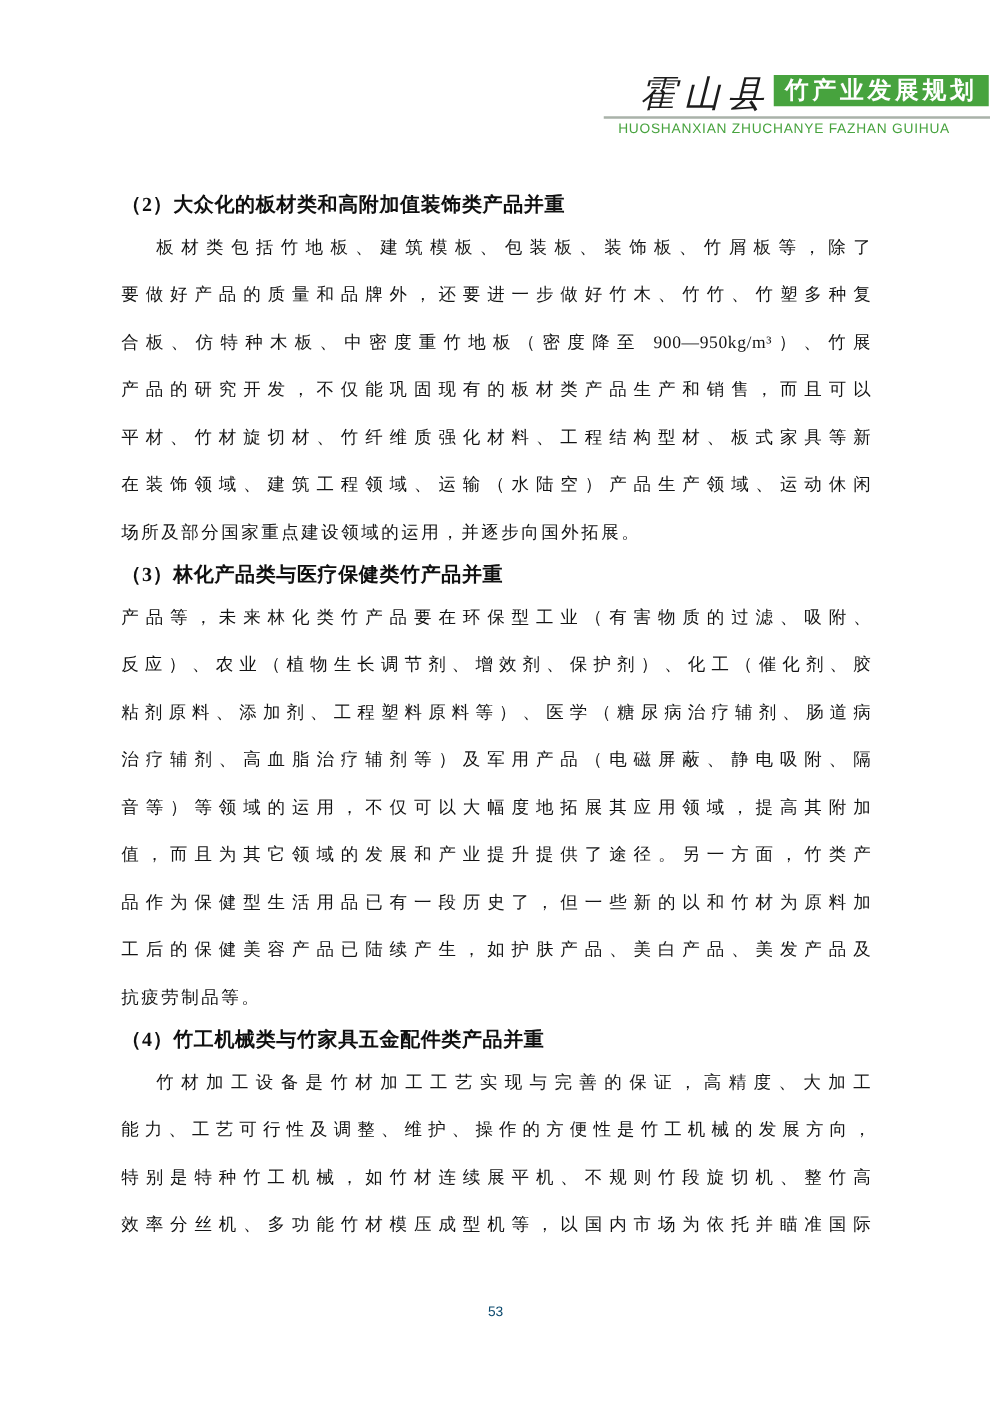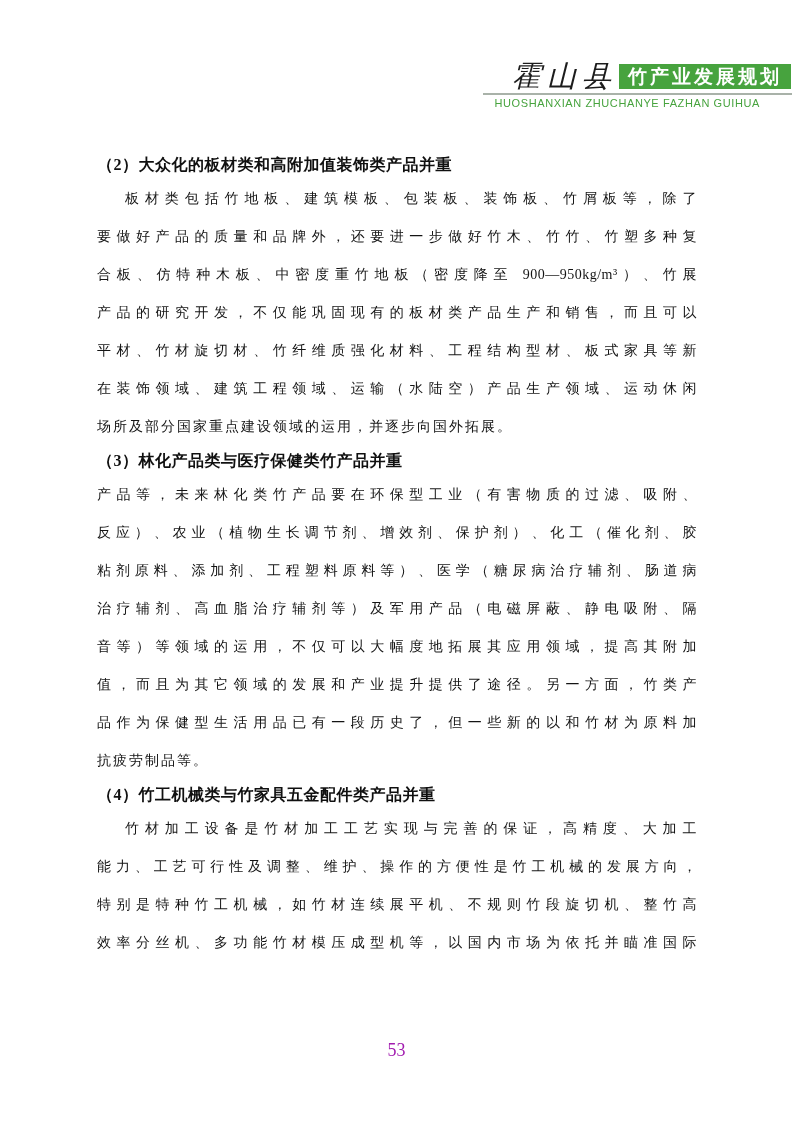--- a/index.html
+++ b/index.html
@@ -18,21 +18,21 @@
   
   .page-header {
     position: absolute;
     top: 60px;
     left: 0;
     right: 0;
   }
   .header-row {
     display: flex;
     justify-content: flex-end;
-    align-items: center;
+    align-items: flex-start;
     padding-right: 2px;
   }
   .county-name {
     font-size: 29px;
     line-height: 32px;
     color: #1c1c1c;
     letter-spacing: 6px;
     margin-right: 2px;
     font-style: italic;
     font-weight: 500;
@@ -101,23 +101,23 @@
 
   
   .page-footer {
     position: absolute;
     left: 0;
     right: 0;
     top: 1040px;
     text-align: center;
   }
   .page-number {
-    font-size: 18px;
-    color: #a21caf;
-    font-family: Liberation Serif, serif;
+    font-size: 11px;
+    color: #0c4a6e;
+    font-family: Liberation Sans, sans-serif;
   }
 </style>
 </head>
 <body>
 
 <div class="page">
 
   <header class="page-header">
     <div class="header-row">
       <span class="county-name">霍山县</span>
@@ -145,20 +145,21 @@
     <section>
       <h2 class="section-heading">（3）林化产品类与医疗保健类竹产品并重</h2>
       <div class="paragraph">
           <div class="body-line">产品等，未来林化类竹产品要在环保型工业（有害物质的过滤、吸附、</div>
           <div class="body-line">反应）、农业（植物生长调节剂、增效剂、保护剂）、化工（催化剂、胶</div>
           <div class="body-line">粘剂原料、添加剂、工程塑料原料等）、医学（糖尿病治疗辅剂、肠道病</div>
           <div class="body-line">治疗辅剂、高血脂治疗辅剂等）及军用产品（电磁屏蔽、静电吸附、隔</div>
           <div class="body-line">音等）等领域的运用，不仅可以大幅度地拓展其应用领域，提高其附加</div>
           <div class="body-line">值，而且为其它领域的发展和产业提升提供了途径。另一方面，竹类产</div>
           <div class="body-line">品作为保健型生活用品已有一段历史了，但一些新的以和竹材为原料加</div>
+          <div class="body-line">工后的保健美容产品已陆续产生，如护肤产品、美白产品、美发产品及</div>
           <div class="body-line flush">抗疲劳制品等。</div>
         </div>
     </section>
 
     <section>
       <h2 class="section-heading">（4）竹工机械类与竹家具五金配件类产品并重</h2>
       <div class="paragraph">
           <div class="body-line first">竹材加工设备是竹材加工工艺实现与完善的保证，高精度、大加工</div>
           <div class="body-line">能力、工艺可行性及调整、维护、操作的方便性是竹工机械的发展方向，</div>
           <div class="body-line">特别是特种竹工机械，如竹材连续展平机、不规则竹段旋切机、整竹高</div>

